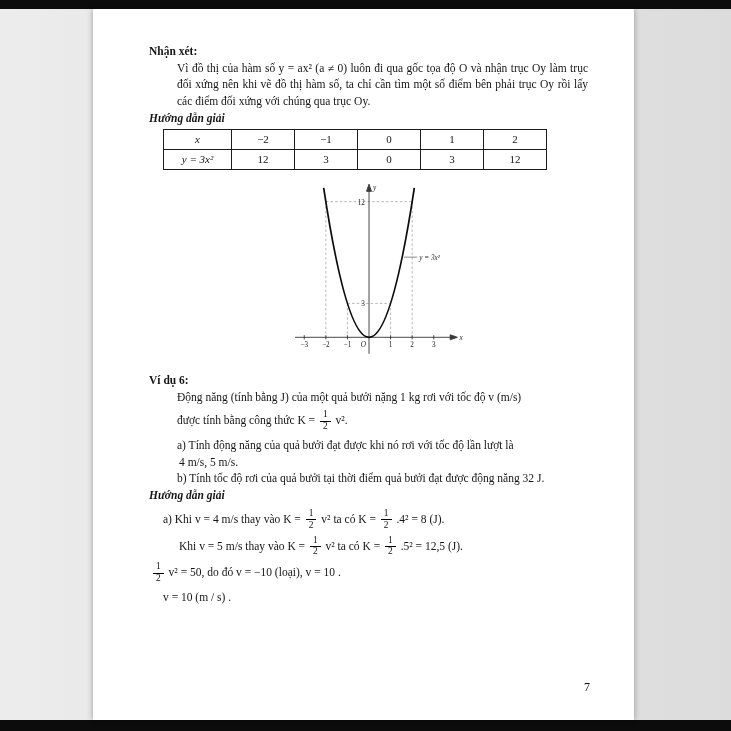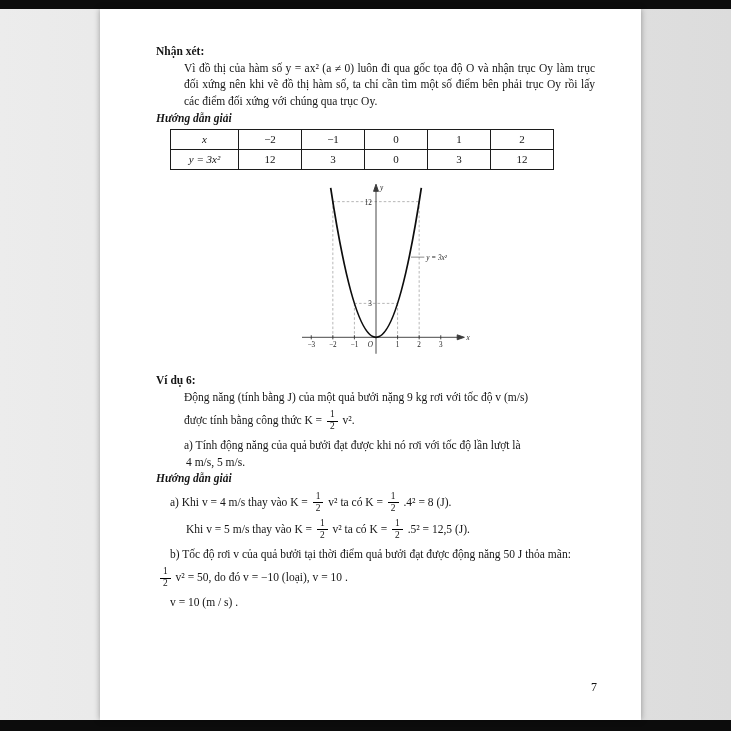--- a/index.html
+++ b/index.html
@@ -11,21 +11,21 @@
   }
   .canvas {
     position:relative; width:731px; height:731px;
     background:linear-gradient(90deg,#ececec 0%,#e4e4e4 50%,#dcdcdc 100%);
     overflow:hidden;
   }
   .bar { position:absolute; left:0; right:0; background:#0c0c0c; }
   .bar-top { top:0; height:9px; }
   .bar-bottom { bottom:0; height:11px; }
   .sheet {
-    position:absolute; left:100px; top:9px; width:541px; height:711px;
+    position:absolute; left:93px; top:9px; width:541px; height:711px;
     background:#ffffff;
     box-shadow:0 0 6px rgba(0,0,0,0.35);
   }
   .content {
     position:relative; height:100%;
     padding:34px 46px 0 56px;
     font-size:11.5px; line-height:1.45; color:#151515;
   }
   .bold { font-weight:bold; }
   .bi   { font-weight:bold; font-style:italic; }
@@ -138,47 +138,47 @@
           <text x="37" y="164" text-anchor="middle">−3</text>
           <text x="58" y="164" text-anchor="middle">−2</text>
           <text x="79" y="164" text-anchor="middle">−1</text>
           <text x="121" y="164" text-anchor="middle">1</text>
           <text x="142" y="164" text-anchor="middle">2</text>
           <text x="163" y="164" text-anchor="middle">3</text>
         </svg>
       </div>
 
       <div class="bold">Ví dụ 6:</div>
-      <div class="indent">Động năng (tính bằng J) của một quả bưởi nặng 9 kg rơi với tốc độ v (m/s)</div>
+      <div class="indent">Động năng (tính bằng J) của một quả bưởi nặng 1 kg rơi với tốc độ v (m/s)</div>
       <div class="indent eqline">
         <span>được tính bằng công thức K =</span>
         <span class="frac"><span class="num">1</span><span class="den">2</span></span>
         <span>v².</span>
       </div>
       <div class="indent">a) Tính động năng của quả bưởi đạt được khi nó rơi với tốc độ lần lượt là</div>
       <div class="indent2">4 m/s, 5 m/s.</div>
+      <div class="indent">b) Tính tốc độ rơi của quả bưởi tại thời điểm quả bưởi đạt được động năng 32 J.</div>
       <div class="center bi">Hướng dẫn giải</div>
 
       <div class="small-indent eqline">
         <span>a) Khi v = 4 m/s thay vào K =</span>
         <span class="frac"><span class="num">1</span><span class="den">2</span></span>
         <span>v² ta có K =</span>
         <span class="frac"><span class="num">1</span><span class="den">2</span></span>
         <span>.4² = 8 (J).</span>
       </div>
 
       <div class="indent2 eqline">
         <span>Khi v = 5 m/s thay vào K =</span>
         <span class="frac"><span class="num">1</span><span class="den">2</span></span>
         <span>v² ta có K =</span>
         <span class="frac"><span class="num">1</span><span class="den">2</span></span>
         <span>.5² = 12,5 (J).</span>
       </div>
 
-      <div class="small-indent" style="max-width:430px;">b) Tốc độ rơi v của quả bưởi tại thời điểm quả bưởi đạt được động năng 50 J thỏa mãn:</div>
 
       <div class="eqline" style="margin-left:2px;">
         <span class="frac"><span class="num">1</span><span class="den">2</span></span>
         <span>v² = 50, do đó v = −10 (loại), v = 10 .</span>
       </div>
 
       <div class="small-indent">v = 10 (m / s) .</div>
 
       <div class="pagenum">7</div>
     </div>

